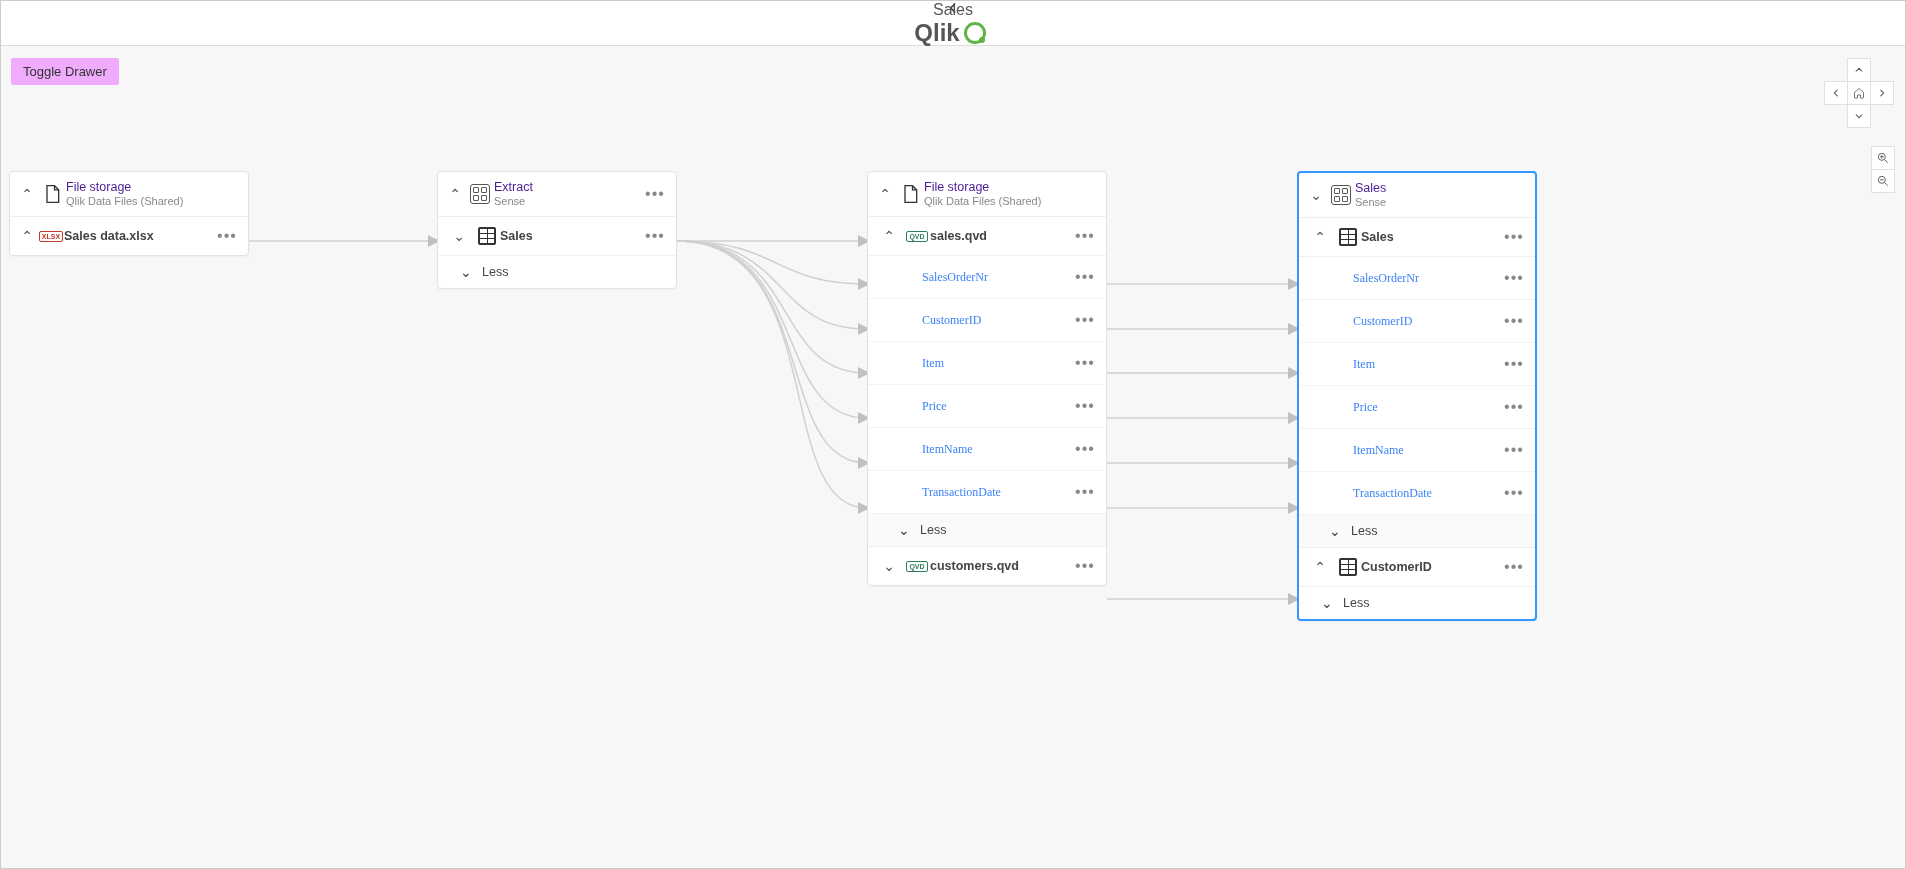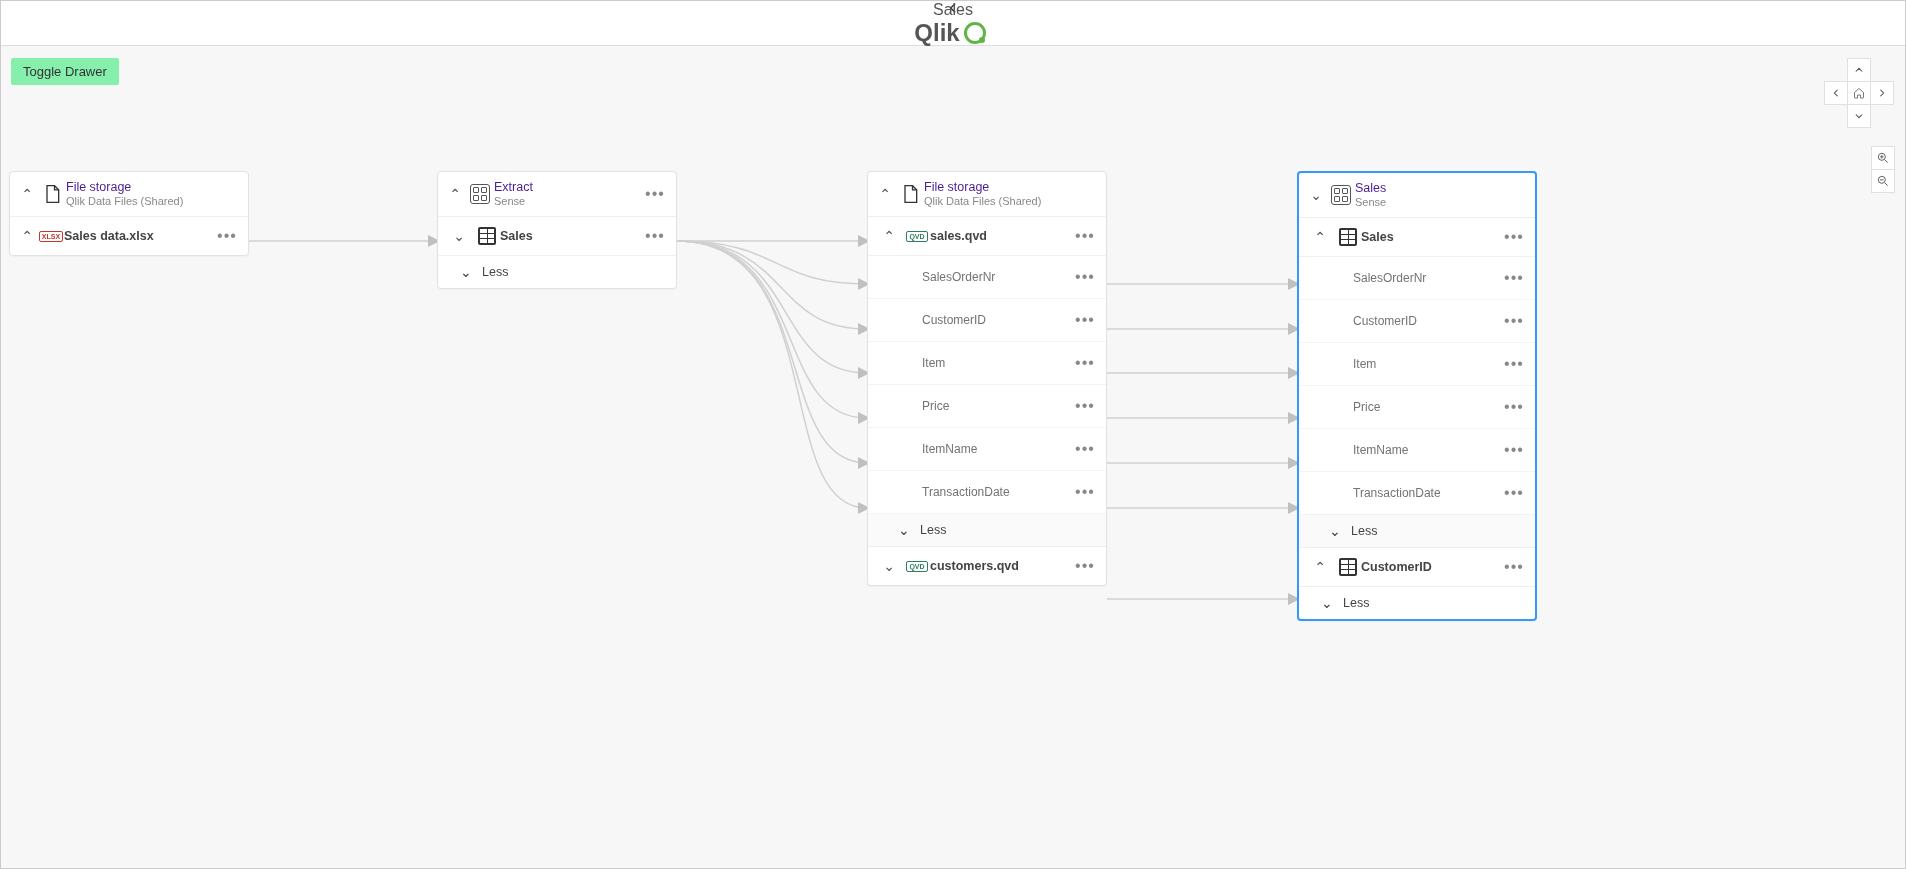--- a/index.html
+++ b/index.html
@@ -17,21 +17,21 @@
   .header .right { margin-left:auto; display:flex; align-items:center; gap:14px; }
   .bell { position:relative; width:20px; height:20px; cursor:pointer; display:flex; align-items:center; justify-content:center; color:#555; }
   .bell svg { width:18px; height:18px; }
   .badge { position:absolute; top:-4px; right:-4px; background:#0a9e4d; color:#fff; border-radius:8px; font-size:10px; line-height:1; padding:2px 4px; min-width:10px; text-align:center; }
   .waffle { width:18px; height:18px; display:grid; grid-template-columns:repeat(3,1fr); grid-template-rows:repeat(3,1fr); gap:2px; cursor:pointer; }
   .waffle span { background:#555; border-radius:1px; }
   .avatar { width:28px; height:28px; border-radius:50%; background:#15803d; color:#fff; font-size:12px; display:flex; align-items:center; justify-content:center; cursor:pointer;text-align:right; }
 
   
   .canvas { position:absolute; top:45px; left:0; right:0; bottom:0; background:#f7f7f7; }
-  .toggle-btn { position:absolute; top:12px; left:10px; background:#86efac; border:0; padding:6px 12px; font-size:13px; color:#333; cursor:pointer; border-radius:2px; }
+  .toggle-btn { position:absolute; top:12px; left:10px; background:#f0abfc; border:0; padding:6px 12px; font-size:13px; color:#333; cursor:pointer; border-radius:2px; }
 
   
   .navpad { position:absolute; top:12px; right:10px; width:72px; }
   .navpad .row { display:flex; justify-content:center; }
   .navpad .cell { width:24px; height:24px; background:#fff; border:1px solid #e0e0e0; display:flex; align-items:center; justify-content:center; cursor:pointer; font-size:12px; color:#555; }
   .navpad .cell + .cell { margin-left:-1px; }
   .navpad .row + .row .cell { margin-top:-1px; }
   .zoom { position:absolute; top:100px; right:10px; width:24px; }
   .zoom .cell { width:24px; height:24px; background:#fff; border:1px solid #e0e0e0; display:flex; align-items:center; justify-content:center; cursor:pointer; color:#555; }
   .zoom .cell + .cell { margin-top:-1px; }
@@ -50,21 +50,21 @@
   .node-head .subtitle { font-size:11px; color:#888; }
   .more-btn { width:26px; height:22px; display:flex; align-items:center; justify-content:center; cursor:pointer; color:#888; font-size:16px; letter-spacing:1px; }
 
   .node-row { display:flex; align-items:center; padding:8px 8px 8px 6px; border-bottom:1px solid #f0f0f0; }
   .node-row:last-child { border-bottom:0; }
   .node-row .chev { width:22px; text-align:center; cursor:pointer; color:#555; font-size:14px; }
   .node-row .chev.small { width:30px; }
   .node-row .ico { width:26px; display:flex; align-items:center; justify-content:center; }
   .node-row .label { flex:1; font-size:12.5px; color:#444;font-weight:bold; }
   .field-row { display:flex; align-items:center; padding:10px 8px 10px 54px; border-bottom:1px solid #f3f3f3; }
-  .field-row .label { flex:1; font-size:12px; color:#737373; }
+  .field-row .label { flex:1; font-size:12px; color:#3b82f6;font-family:Liberation Serif, serif; }
   .less-row { display:flex; align-items:center; padding:8px 8px 8px 22px; font-size:12.5px; color:#444; }
   .less-row .chev { width:22px; font-size:14px; cursor:pointer; }
   .less-row.deep { padding-left:30px; background:#fafafa; }
 
   
   .ico svg { width:20px; height:20px; }
   .xlsx-badge { font-size:7px; font-weight:700; color:#c0392b; border:1px solid #c0392b; padding:1px 2px; border-radius:2px; line-height:1; }
   .qvd-badge { font-size:7px; font-weight:700; color:#2e7d5b; border:1px solid #2e7d5b; padding:1px 2px; border-radius:2px; line-height:1; }
   .tbl-ico { width:18px; height:18px; background:#333; border-radius:2px; display:grid; grid-template-columns:1fr 1fr; grid-template-rows:1fr 1fr 1fr; gap:1px; padding:2px; }
   .tbl-ico span { background:#fff; }

